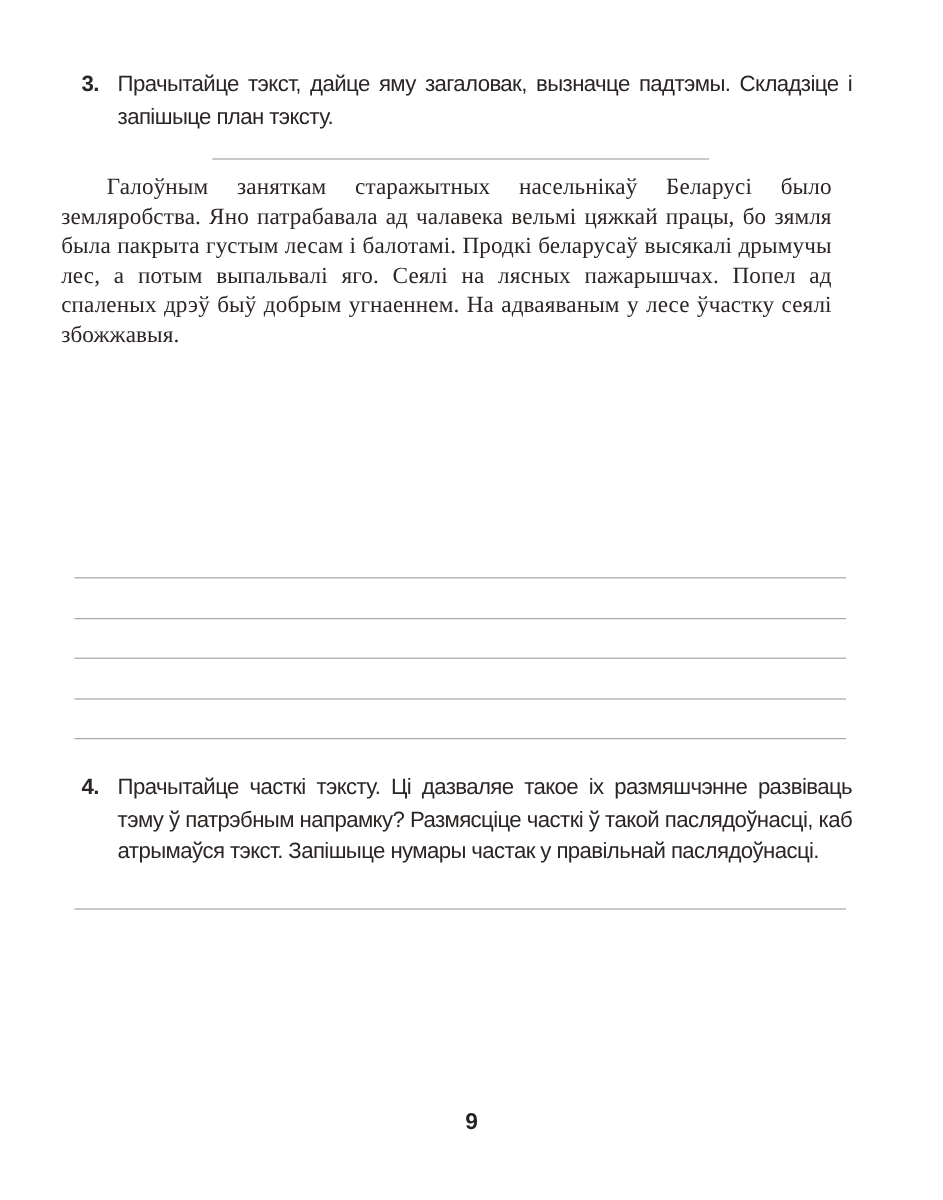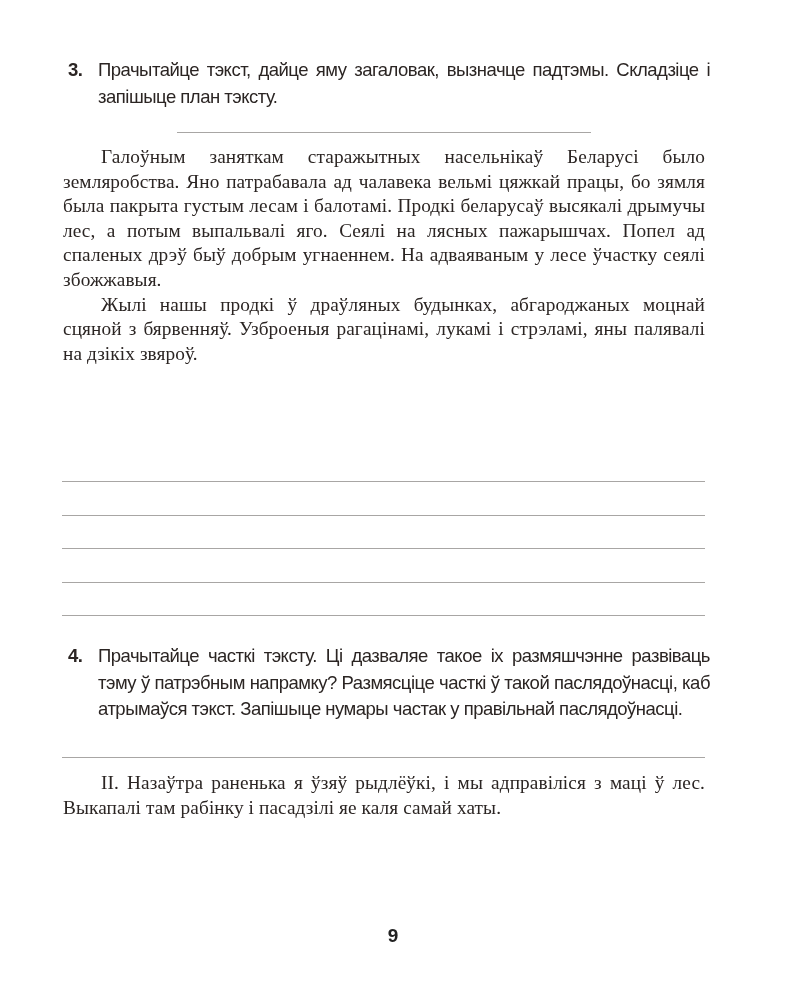--- a/index.html
+++ b/index.html
@@ -1,50 +1,48 @@
 <!DOCTYPE html>
 <html><head>
 <meta charset="utf-8">
 <style>
   html, body { margin:0; padding:0; background:#ffffff; }
   body { width:786px; height:1000px; position:relative; overflow:hidden; color:#2b2523; }
   .task { position:absolute; left:62px; width:648px; font-family:"Liberation Sans", "DejaVu Sans", sans-serif; font-size:18.5px; line-height:26.5px; letter-spacing:-0.5px; }
   .task .num { position:absolute; left:6px; top:0; font-weight:bold; }
   .task .text { margin-left:36px; text-align:justify; }
   .rule { position:absolute; height:0; border-top:1.5px solid #a8a6a4; }
-  .prose { position:absolute; left:63px; width:642px; font-family:"Liberation Serif", "DejaVu Serif", serif; font-size:19.3px; line-height:24.6px; text-align:justify; letter-spacing:0.1px; }
+  .prose { position:absolute; left:51px; width:642px; font-family:"Liberation Serif", "DejaVu Serif", serif; font-size:19.3px; line-height:24.6px; text-align:justify; letter-spacing:0.1px; }
   .prose p { margin:0; text-indent:38px; text-align:justify; text-align-last:left; }
   .attrib { text-align:right; font-style:italic; margin:0; }
   .page-num { position:absolute; left:0; width:786px; top:925px; text-align:center; font-family:"Liberation Sans", "DejaVu Sans", sans-serif; font-weight:bold; font-size:19px; color:#222; }
 </style>
 </head>
 <body>
 
 <div class="task" style="top:57px;">
   <span class="num">3.</span>
   <div class="text">Прачытайце тэкст, дайце яму загаловак, вызначце падтэмы. Складзіце і запішыце план тэксту.</div>
 </div>
 
 <div class="rule" style="left:177px; width:414px; top:132px;"></div>
 
 <div class="prose" style="top:145px;">
   <p class="last-just-no">Галоўным заняткам старажытных насельнікаў Беларусі было земляробства. Яно патрабавала ад чалавека вельмі цяжкай працы, бо зямля была пакрыта густым лесам і балотамі. Продкі беларусаў высякалі дрымучы лес, а потым выпальвалі яго. Сеялі на лясных пажарышчах. Попел ад спаленых дрэў быў добрым угнаеннем. На адвая­ваным у лесе ўчастку сеялі збожжавыя.</p>
-  <p>Жылі нашы продкі ў драўляных будынках, абгароджаных моцнай сцяной з бярвенняў. Узброеныя рагацінамі, лукамі і стрэ­ламі, яны палявалі на дзікіх звяроў.</p>
 </div>
 
 <div class="rule" style="left:62px; width:643px; top:481px;"></div>
 <div class="rule" style="left:62px; width:643px; top:515px;"></div>
 <div class="rule" style="left:62px; width:643px; top:548px;"></div>
 <div class="rule" style="left:62px; width:643px; top:582px;"></div>
 <div class="rule" style="left:62px; width:643px; top:615px;"></div>
 
 <div class="task" style="top:643px;">
   <span class="num">4.</span>
   <div class="text">Прачытайце часткі тэксту. Ці дазваляе такое іх размяшчэнне развіваць тэму ў патрэбным напрамку? Размясціце часткі ў такой паслядоў­насці, каб атрымаўся тэкст. Запішыце нумары частак у правільнай паслядоўнасці.</div>
 </div>
 
 <div class="rule" style="left:62px; width:643px; top:757px;"></div>
 
 <div class="prose" style="top:771px;">
-  <p>II. Назаўтра раненька я ўзяў рыдлёўкі, і мы адправіліся з маці ў лес. Выкапалі там рабінку і пасадзілі яе каля самай хаты.</p>
 </div>
 
 <div class="page-num">9</div>
 
 </body></html>

